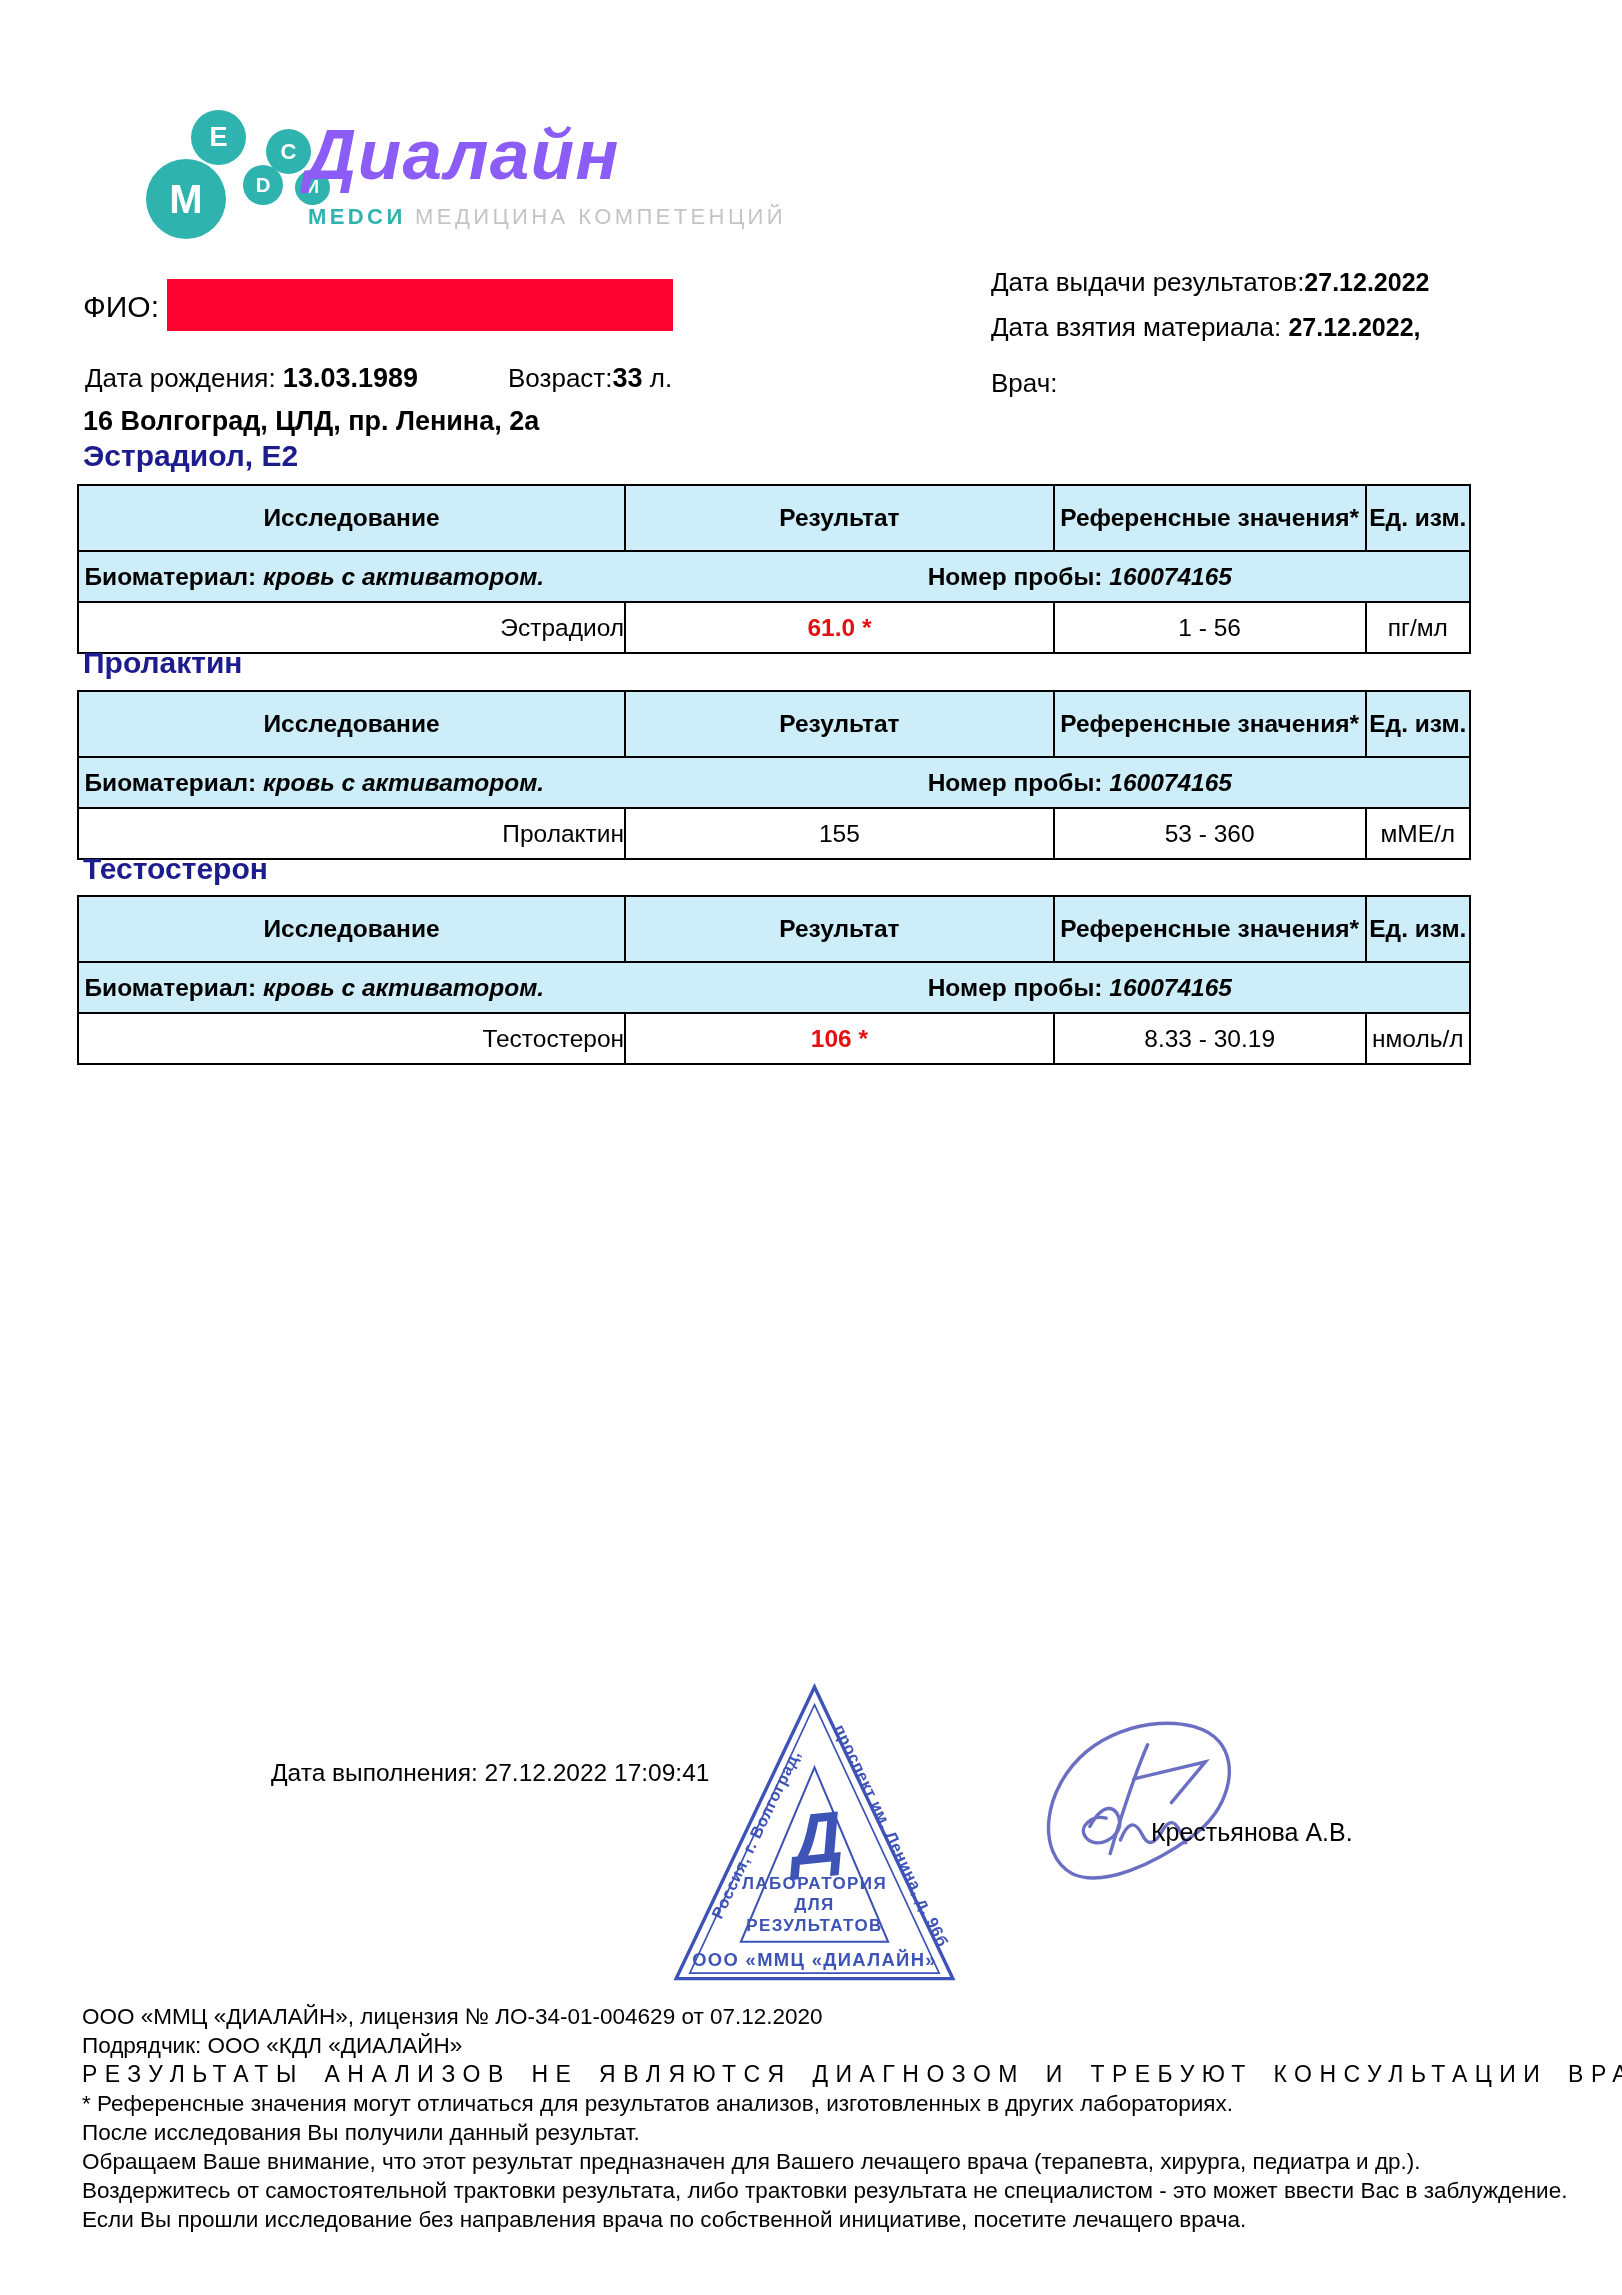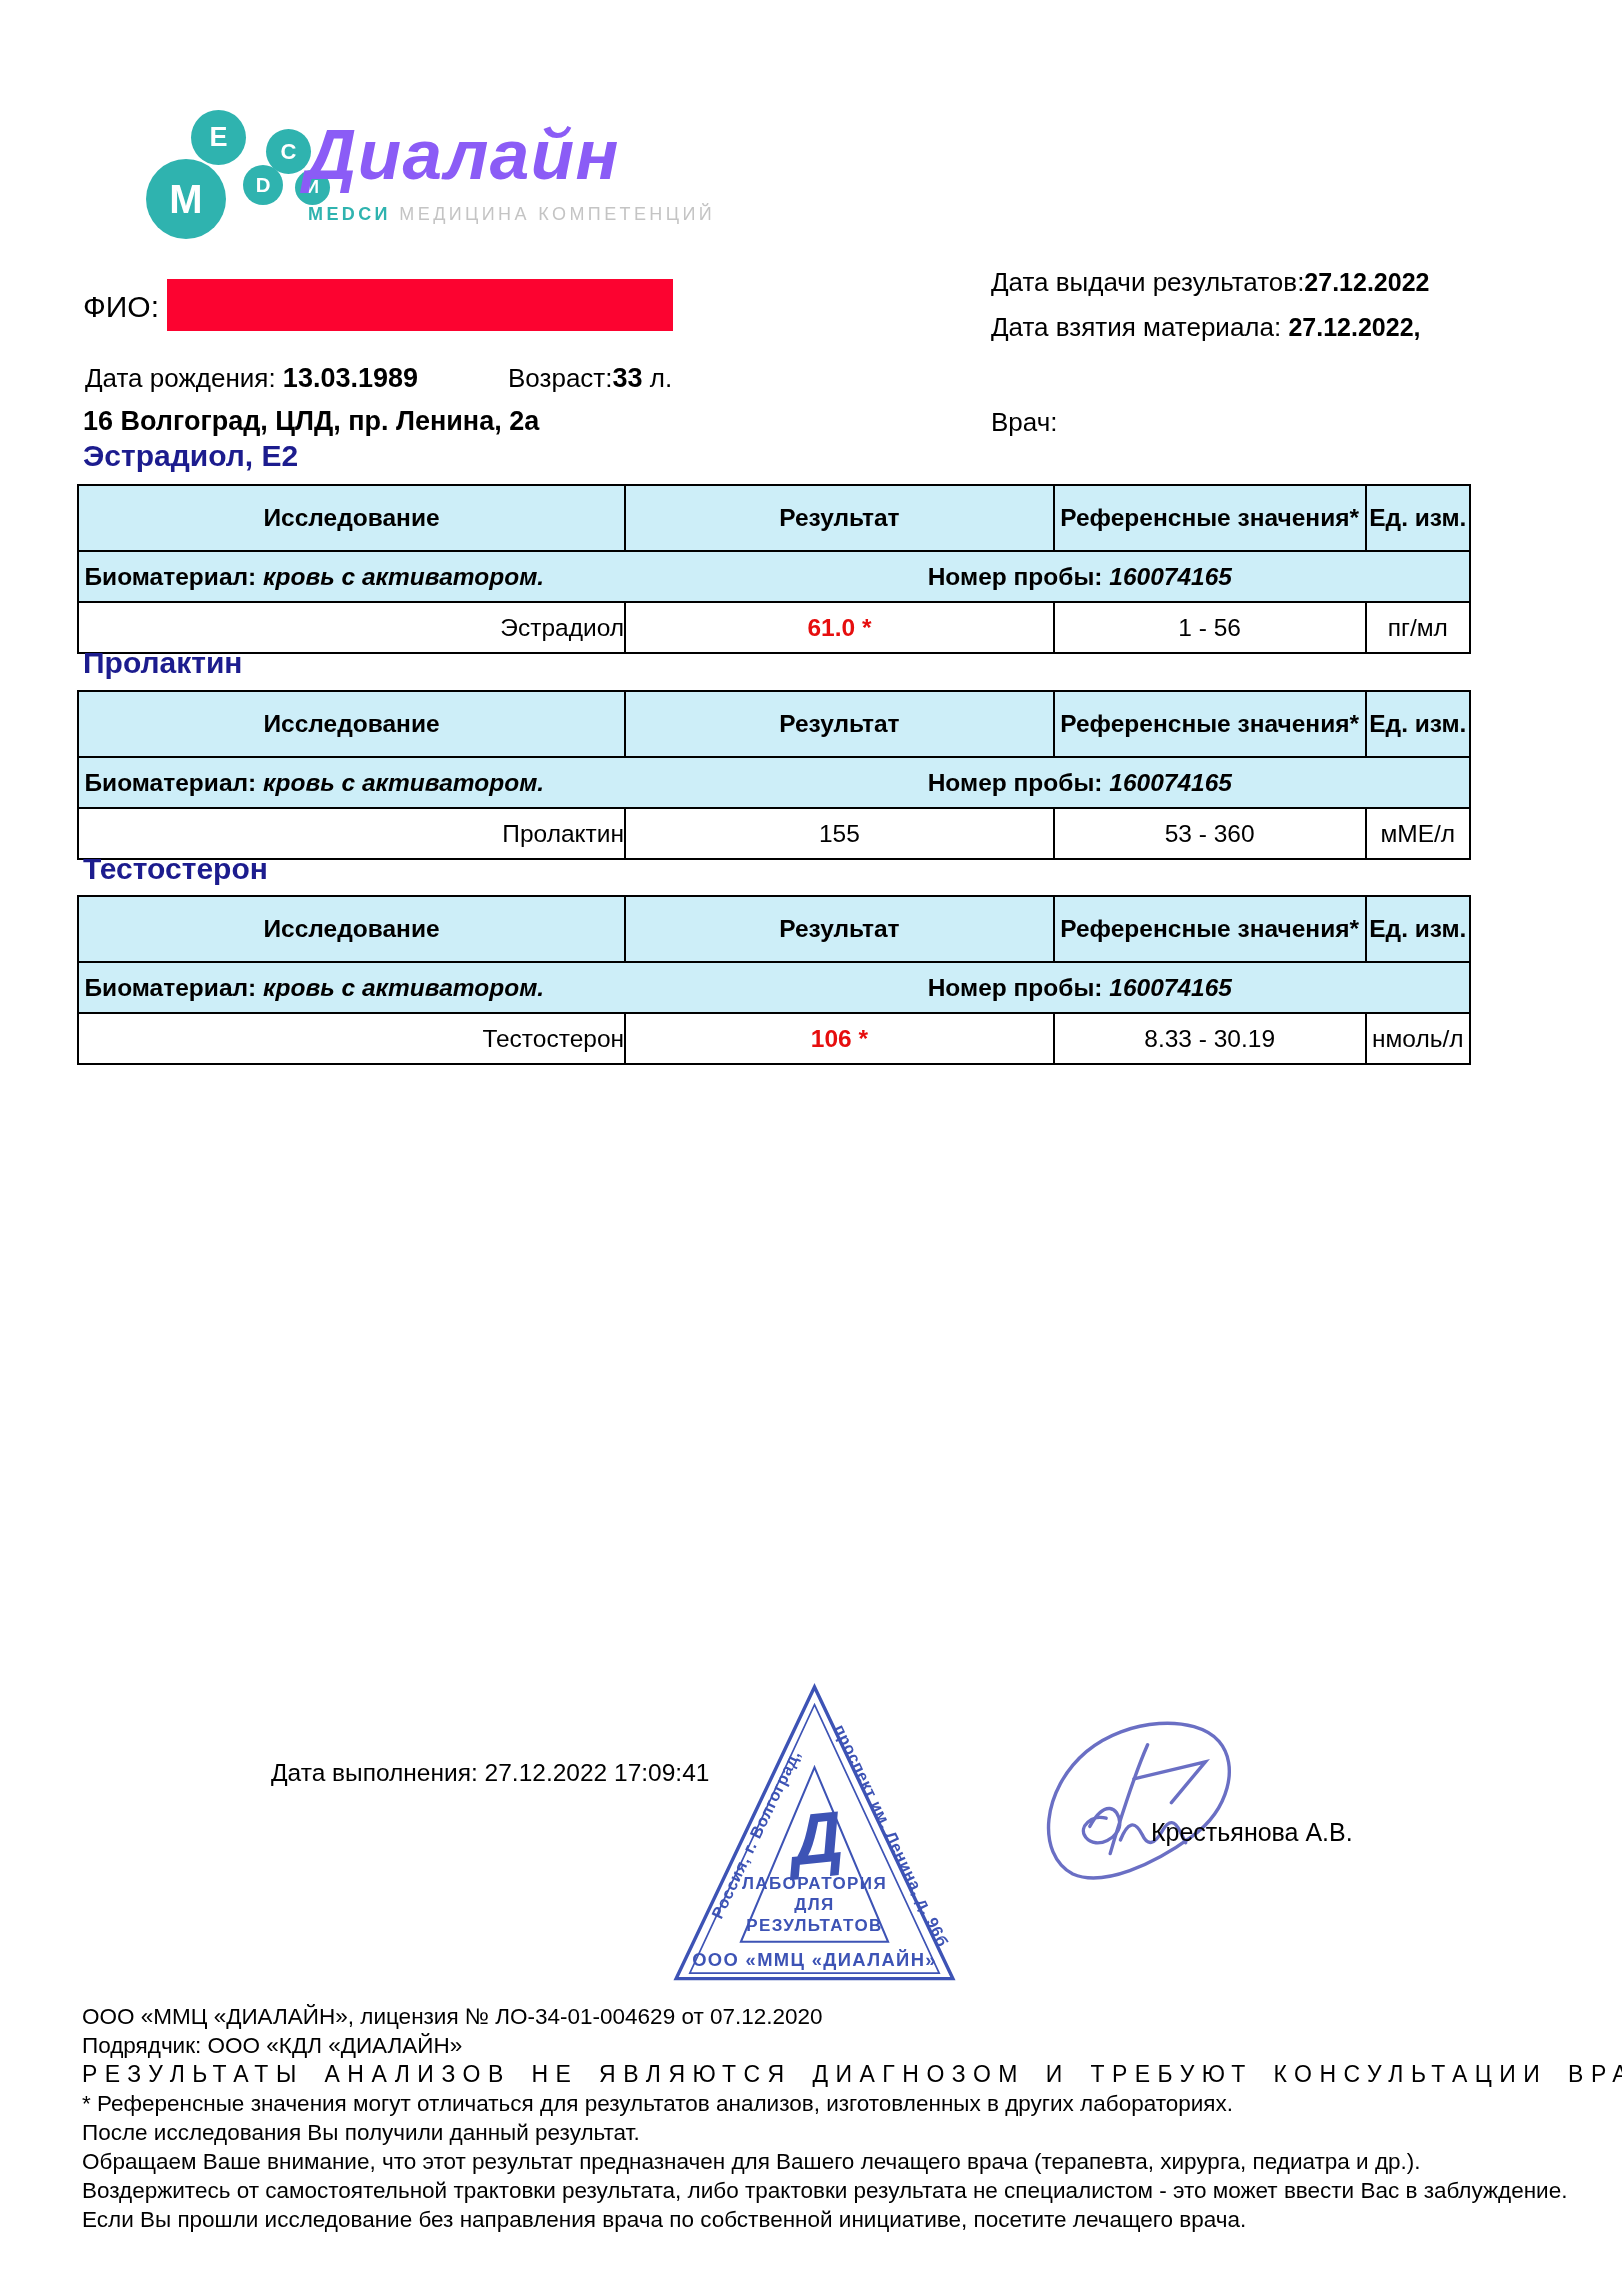--- a/index.html
+++ b/index.html
@@ -6,21 +6,21 @@
   #page{
     position:relative;width:1623px;height:2295px;background:#ffffff;
     font-family:"Liberation Sans",sans-serif;color:#000;overflow:hidden;
   }
   .abs{position:absolute;}
 
   
   .bubble{position:absolute;border-radius:50%;background:#2fb3af;color:#fff;
           display:flex;align-items:center;justify-content:center;font-weight:bold;}
   .brand{font-size:71px;font-weight:bold;font-style:italic;color:#8b5cf6;letter-spacing:1.4px;}
-  .logo-sub{font-size:18px;letter-spacing:3.4px;white-space:nowrap;}
+  .logo-sub{font-size:22px;letter-spacing:3.4px;white-space:nowrap;}
   .logo-sub .teal{color:#2fb3af;font-weight:bold;}
   .logo-sub .gray{color:#c4c4c4;}
 
   
   .lbl{font-size:26px;}
   .big-lbl{font-size:30px;}
   .bold{font-weight:bold;}
   .redbar{background:#fc0330;}
 
   
@@ -71,21 +71,21 @@
     <span class="teal">МЕDСИ</span>
     <span class="gray">МЕДИЦИНА КОМПЕТЕНЦИЙ</span>
   </div>
 
   <div class="abs lbl" style="left:991px;top:267px;">
     <span>Дата выдачи результатов:</span><span class="bold" style="font-size:25px;margin-top:44px;">27.12.2022</span>
   </div>
   <div class="abs lbl" style="left:991px;top:312px;">
     <span>Дата взятия материала: </span><span class="bold" style="font-size:25px;">27.12.2022,</span>
   </div>
-  <div class="abs lbl" style="left:991px;top:368px;margin-top:39px;">
+  <div class="abs lbl" style="left:991px;top:368px;">
     <span>Врач:</span>
   </div>
 
   <div class="abs big-lbl" style="left:83px;top:290px;">ФИО:</div>
   <div class="abs redbar" style="left:167px;top:279px;width:506px;height:52px;"></div>
 
   <div class="abs lbl" style="left:85px;top:363px;">
     <span>Дата рождения: </span><span class="bold" style="font-size:27px;">13.03.1989</span>
   </div>
   <div class="abs lbl" style="left:508px;top:363px;">

